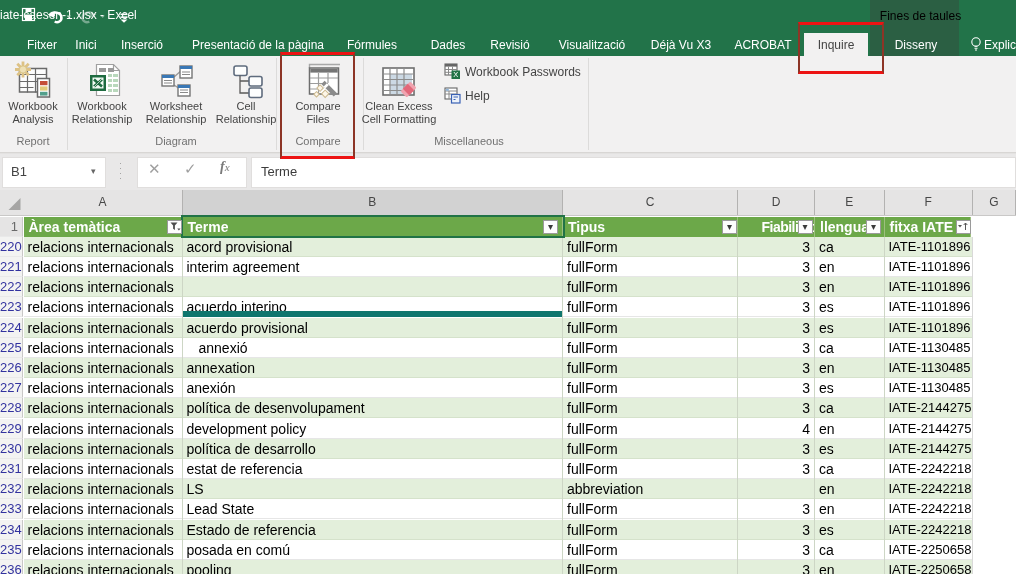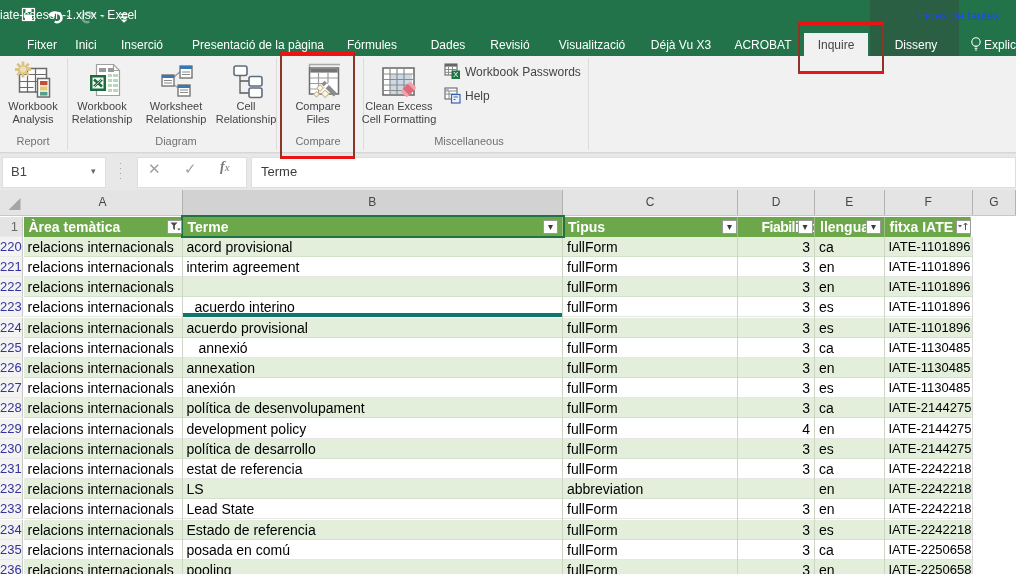--- a/index.html
+++ b/index.html
@@ -4,21 +4,21 @@
 <style>
   * { margin:0; padding:0; box-sizing:border-box; }
   html,body { width:1016px; height:574px; overflow:hidden; }
   body { font-family:"Liberation Sans", sans-serif; position:relative; background:#fff; }
   .abs { position:absolute; }
 
   
   #titlebar { left:0; top:0; width:1016px; height:32px; background:#227349; }
   #tabrow   { left:0; top:32px; width:1016px; height:24px; background:#227349; }
   #ctxblock { left:870px; top:0; width:89px; height:56px; background:#2b5f43; }
-  #ctxlabel { left:908px; top:9px; width:101px; text-align:center; font-size:12px; color:#1d4ed8; }
+  #ctxlabel { left:870px; top:9px; width:101px; text-align:center; font-size:12px; color:#000000; }
   #title { left:0; top:8px; width:1016px; text-align:left; color:#fff; font-size:12px; }
 
   .tab { position:absolute; top:32px; height:24px; line-height:27px; color:#fff; font-size:12px; text-align:center; }
   #tab-inquire { left:804px; top:33px; width:64px; height:23px; background:#f2f1f1; color:#444; line-height:25px; font-size:12px; text-align:center; }
 
   
   #ribbon { left:0; top:56px; width:1016px; height:97px; background:#f2f1f1; border-bottom:1px solid #d8d6d4; }
   .gsep { position:absolute; top:2px; width:1px; height:92px; background:#dcdbda; }
   .biglabel { position:absolute; width:110px; text-align:center; font-size:11px; color:#444; line-height:13px; }
   .grplabel { position:absolute; top:78px; width:110px; text-align:center; font-size:11px; color:#717171; }
@@ -298,21 +298,21 @@
     <div class="row" style="top:87.1px;height:20.2px;left:0;width:1016px">
       <div class="cell" style="left:23.5px;width:159px;background:#e3efdb;line-height:20.2px;padding-left:4px;border-bottom:1px solid #d5e2cb">relacions internacionals</div>
       <div class="cell" style="left:182.5px;width:380.5px;background:#e3efdb;line-height:20.2px;padding-left:4px;border-bottom:1px solid #d5e2cb"></div>
       <div class="cell" style="left:563px;width:175px;background:#e3efdb;line-height:20.2px;padding-left:4px;border-bottom:1px solid #d5e2cb">fullForm</div>
       <div class="cell" style="left:738px;width:77px;background:#e3efdb;line-height:20.2px;text-align:right;padding-right:5px;border-bottom:1px solid #d5e2cb">3</div>
       <div class="cell" style="left:815px;width:69.5px;background:#e3efdb;line-height:20.2px;padding-left:4px;border-bottom:1px solid #d5e2cb">en</div>
       <div class="cell" style="left:884.5px;width:88.5px;background:#e3efdb;line-height:20.2px;padding-left:4px;font-size:13px;border-bottom:1px solid #d5e2cb">IATE-1101896</div>
     </div>
     <div class="row" style="top:107.3px;height:20.2px;left:0;width:1016px">
       <div class="cell" style="left:23.5px;width:159px;background:#ffffff;line-height:20.2px;padding-left:4px;border-bottom:1px solid #e6e6e6">relacions internacionals</div>
-      <div class="cell" style="left:182.5px;width:380.5px;background:#ffffff;line-height:20.2px;padding-left:12px;border-bottom:4px solid #0f766e">acuerdo interino</div>
+      <div class="cell" style="left:182.5px;width:380.5px;background:#ffffff;line-height:20.2px;padding-left:4px;border-bottom:6px solid #0f766e">acuerdo interino</div>
       <div class="cell" style="left:563px;width:175px;background:#ffffff;line-height:20.2px;padding-left:4px;border-bottom:1px solid #e6e6e6">fullForm</div>
       <div class="cell" style="left:738px;width:77px;background:#ffffff;line-height:20.2px;text-align:right;padding-right:5px;border-bottom:1px solid #e6e6e6">3</div>
       <div class="cell" style="left:815px;width:69.5px;background:#ffffff;line-height:20.2px;padding-left:4px;border-bottom:1px solid #e6e6e6">es</div>
       <div class="cell" style="left:884.5px;width:88.5px;background:#ffffff;line-height:20.2px;padding-left:4px;font-size:13px;border-bottom:1px solid #e6e6e6">IATE-1101896</div>
     </div>
     <div class="row" style="top:127.5px;height:20.2px;left:0;width:1016px">
       <div class="cell" style="left:23.5px;width:159px;background:#e3efdb;line-height:20.2px;padding-left:4px;border-bottom:1px solid #d5e2cb">relacions internacionals</div>
       <div class="cell" style="left:182.5px;width:380.5px;background:#e3efdb;line-height:20.2px;padding-left:4px;border-bottom:1px solid #d5e2cb">acuerdo provisional</div>
       <div class="cell" style="left:563px;width:175px;background:#e3efdb;line-height:20.2px;padding-left:4px;border-bottom:1px solid #d5e2cb">fullForm</div>
       <div class="cell" style="left:738px;width:77px;background:#e3efdb;line-height:20.2px;text-align:right;padding-right:5px;border-bottom:1px solid #d5e2cb">3</div>

